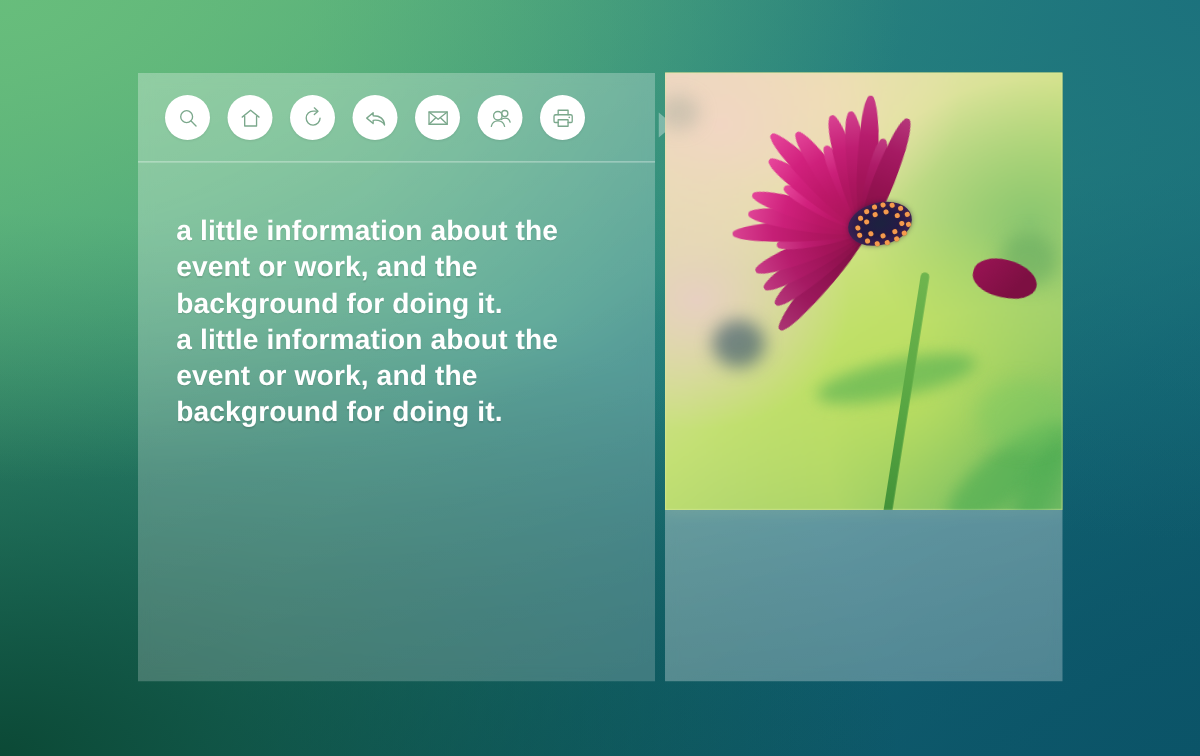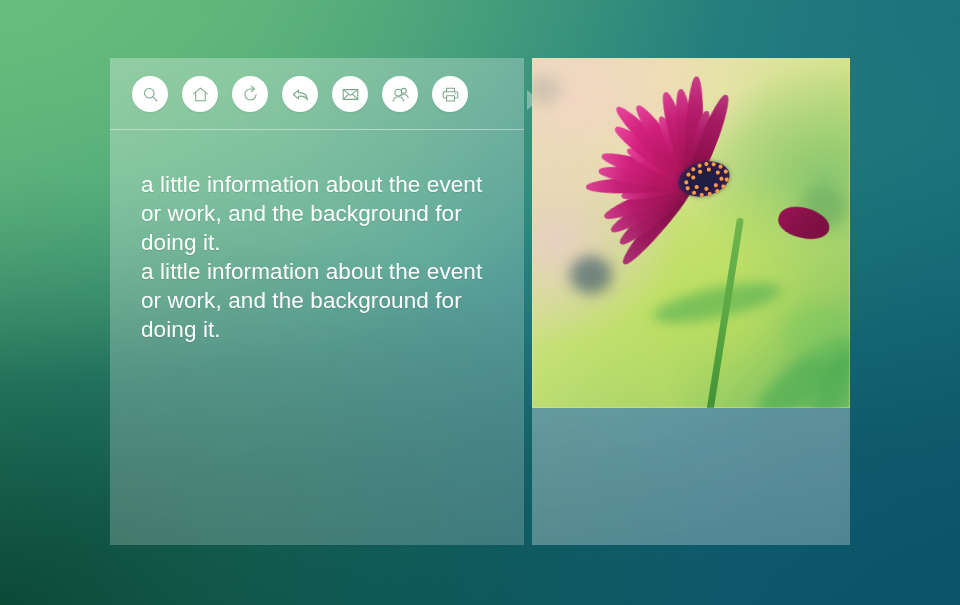--- a/index.html
+++ b/index.html
@@ -81,20 +81,21 @@
     stroke-linejoin: round;
   }
   .tool-btn svg .solid {
     fill: #7ba88c;
     stroke: none;
   }
 
   
   #card-body {
     padding: 40px 30px 0 31px;
+    font-weight: bold;
   }
   .para {
     color: #ffffff;
     font-size: 22.5px;
     line-height: 29px;
     letter-spacing: 0.1px;
     max-width: 345px;
     text-shadow: 0 1px 1px rgba(0,0,0,0.12);
   }
 

